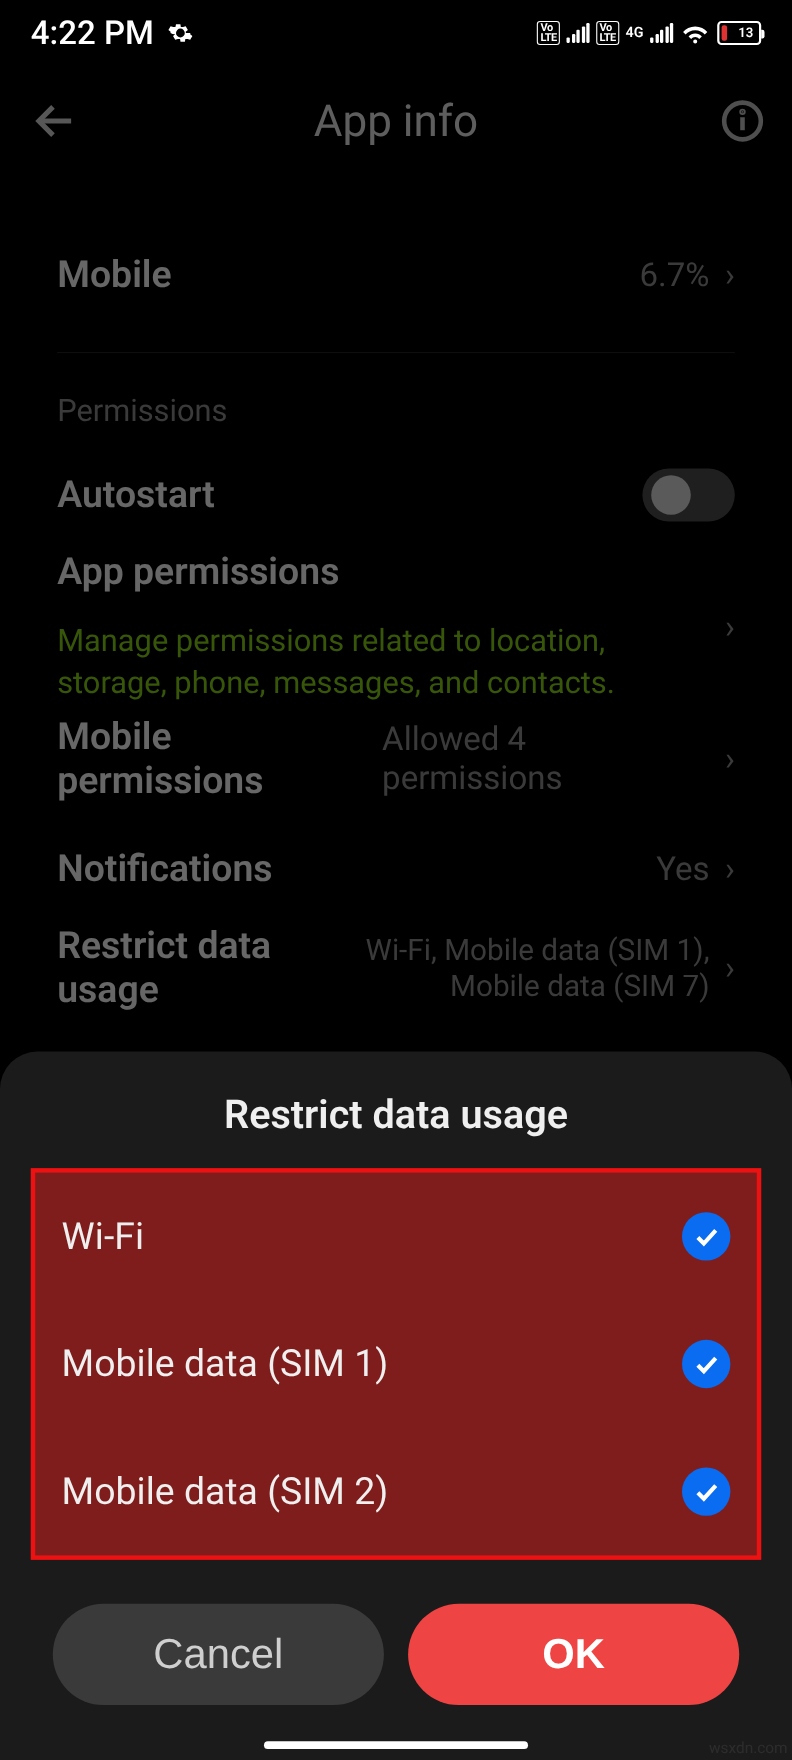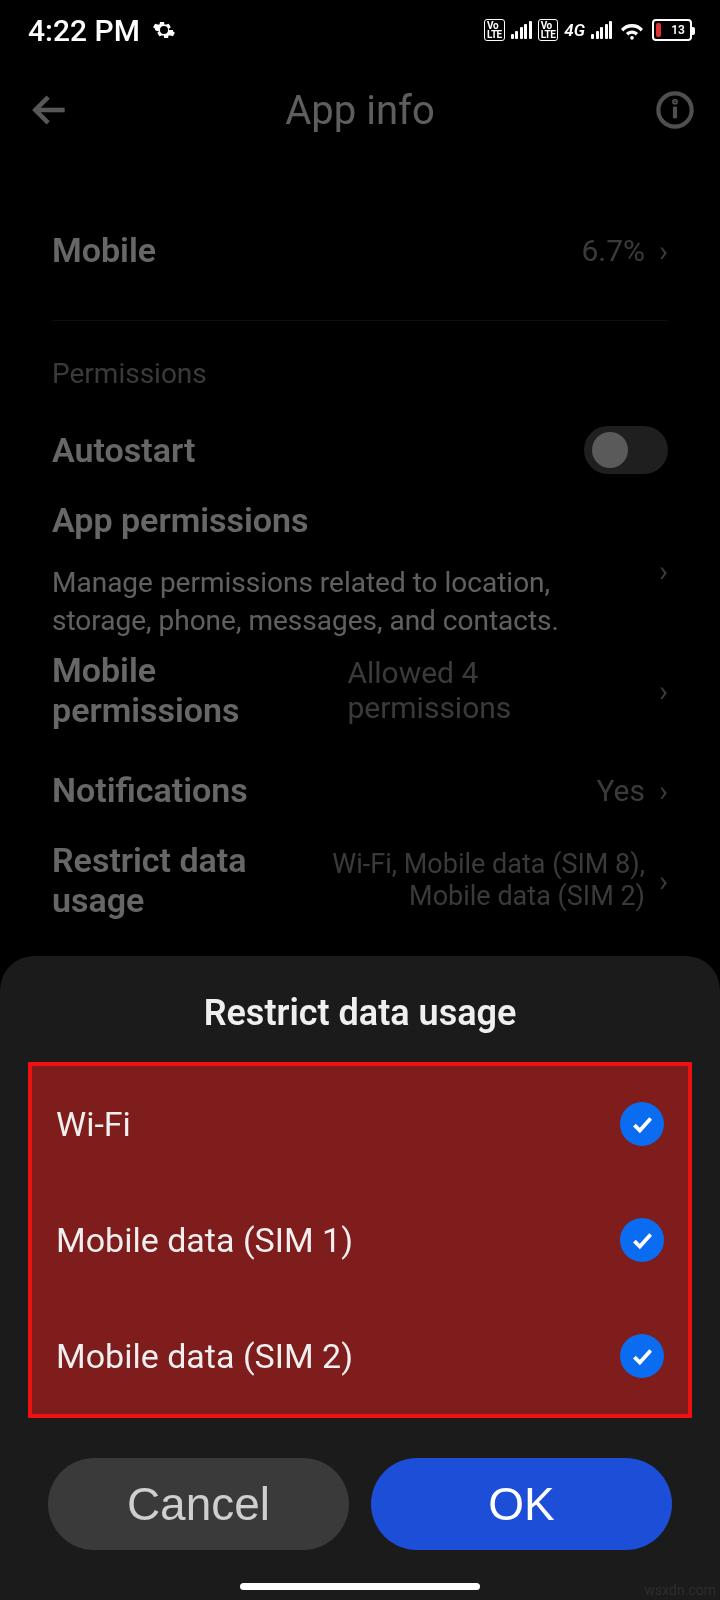--- a/index.html
+++ b/index.html
@@ -7,62 +7,62 @@
   
   
   .status-bar { position: absolute; top: 0; left: 0; right: 0; height: 60px; display: flex; align-items: center; justify-content: space-between; padding: 0 28px; }
   .status-left { display: flex; align-items: center; gap: 12px; font-size: 30px; font-weight: 500; }
   .status-right { display: flex; align-items: center; gap: 6px; }
   .gear-ic { width: 24px; height: 24px; }
   .volte { border: 1.5px solid #fff; border-radius: 3px; font-size: 10px; line-height: 9px; padding: 1px 2px; font-weight: 700; letter-spacing: -0.5px; }
   .sig { display: inline-flex; align-items: flex-end; gap: 1.5px; height: 18px; }
   .sig span { width: 3px; background: #fff; border-radius: 1px; }
   .sig span:nth-child(1){height:5px}.sig span:nth-child(2){height:8px}.sig span:nth-child(3){height:12px}.sig span:nth-child(4){height:15px}.sig span:nth-child(5){height:18px}
-  .fourg { font-size: 17px; font-weight: 600; font-style: italic; }
+  .fourg { font-size: 13px; font-weight: 600; }
   .wifi-ic, .batt-ic { height: 22px; }
   .batt { border: 2px solid #fff; border-radius: 4px; width: 40px; height: 22px; position: relative; display: flex; align-items: center; padding: 2px; }
   .batt::after { content:""; position:absolute; right:-5px; top:6px; width:3px; height:8px; background:#fff; border-radius:0 2px 2px 0;}
   .batt-fill { background:#d33; height:100%; width:16%; border-radius:2px; position:relative;}
   .batt-txt { position:absolute; left:12px; right:0; text-align:center; font-size:12px; font-weight:600; color:#fff;}
   
   
   .bg-content { position:absolute; top:60px; left:0; right:0; bottom:0; opacity:0.42; pointer-events:none; }
   .appbar { display:flex; align-items:center; height:100px; padding:0 20px; }
   .back-btn { width:60px; height:60px; display:flex; align-items:center; justify-content:center; }
   .appbar-title { flex:1; text-align:center; font-size:40px; color:#e0e0e0; font-weight:400; margin-left:-10px; }
   .info-btn { width:50px; height:50px; display:flex; align-items:center; justify-content:center; }
   .arrow-svg { width:44px; height:44px; stroke:#d0d0d0; stroke-width:2.5; fill:none; }
   .info-svg { width:40px; height:40px; stroke:#bdbdbd; stroke-width:2.5; fill:none; }
   
   .row { display:flex; align-items:center; padding:0 52px; min-height:100px; }
   .row-title { font-size:34px; font-weight:600; color:#f5f5f5; }
-  .row-sub { font-size:28px; color:#e5e5e5; margin-top:24px; line-height:1.35; }
+  .row-sub { font-size:28px; color:#84cc16; margin-top:24px; line-height:1.35; }
   .row-val { margin-left:auto; font-size:30px; color:#8a8a8a; }
   .chev { margin-left:14px; color:#8a8a8a; font-size:30px; }
   .row-col { display:flex; flex-direction:column; flex:1; }
   .sep { height:1px; background:#222; margin:20px 52px 18px; }
   .sec-hdr { font-size:28px; color:#8a8a8a; padding:18px 52px 10px; }
   .toggle { width:84px; height:48px; background:#4a4a4a; border-radius:24px; position:relative; margin-left:auto; }
   .toggle-knob { width:36px; height:36px; background:#d6d6d6; border-radius:50%; position:absolute; top:6px; left:8px; }
   
   .rb { min-height:70px; }
   
   
   .sheet { position:absolute; left:0; right:0; bottom:0; background:#1b1b1b; border-radius:34px 34px 0 0; padding-top:36px; padding-bottom:40px; box-shadow:0 -4px 40px rgba(0,0,0,0.6); }
   .sheet-title { text-align:center; font-size:36px; font-weight:600; color:#efefef; margin-bottom:28px; }
   .opts-box { margin:0 28px; border:4px solid #e11; background:#7f1d1d; padding:0; }
   .opt-row { display:flex; align-items:center; padding:36px 24px; }
   .opt-label { font-size:34px; color:#efefef; }
   .check { margin-left:auto; width:44px; height:44px; background:#0a6cf0; border-radius:50%; display:flex; align-items:center; justify-content:center; }
   .check svg { width:26px; height:26px; stroke:#fff; stroke-width:3.5; fill:none; }
   
   .btn-row { display:flex; gap:22px; padding:40px 48px 10px; }
-  .btn { flex:1; height:92px; border-radius:46px; display:flex; align-items:center; justify-content:center; font-size:46px; font-weight:500; border:none; }
+  .btn { flex:1; height:92px; border-radius:46px; display:flex; align-items:center; justify-content:center; font-size:38px; font-weight:500; border:none; }
   .btn-cancel { background:#3a3a3a; color:#cfcfcf; }
-  .btn-ok { background:#1d4ed8; color:#fff; font-weight:400; }
+  .btn-ok { background:#ef4444; color:#fff; font-weight:700; }
   
   .home-ind { position:absolute; bottom:10px; left:50%; transform:translateX(-50%); width:240px; height:7px; background:#fff; border-radius:4px; }
   
   .watermark { position:absolute; bottom:2px; right:4px; font-size:14px; color:rgba(255,255,255,0.08); pointer-events:none; }
 </style>
 </head>
 <body>
 
 <div class="status-bar">
   <div class="status-left">
@@ -148,21 +148,21 @@
   </div>
 
   <div class="row">
     <span class="row-title">Notifications</span>
     <span class="row-val">Yes</span>
     <span class="chev">›</span>
   </div>
 
   <div class="row rb">
     <span class="row-title">Restrict data usage</span>
-    <span class="row-val" style="max-width:320px;text-align:right;font-size:27px;line-height:1.2">Wi-Fi, Mobile data (SIM 8), Mobile data (SIM 2)</span>
+    <span class="row-val" style="max-width:320px;text-align:right;font-size:27px;line-height:1.2">Wi-Fi, Mobile data (SIM 1), Mobile data (SIM 7)</span>
     <span class="chev">›</span>
   </div>
 </div>
 
 <div class="sheet">
   <div class="sheet-title">Restrict data usage</div>
 
   <div class="opts-box">
     <div class="opt-row">
       <span class="opt-label">Wi-Fi</span>

